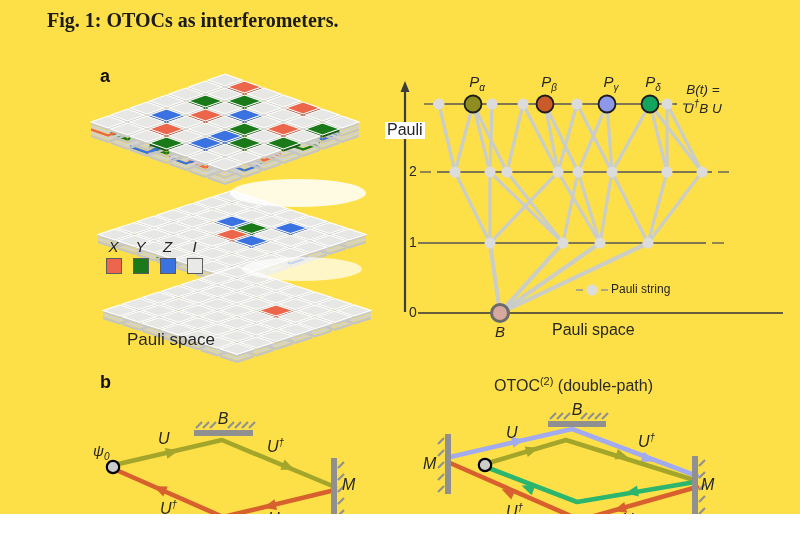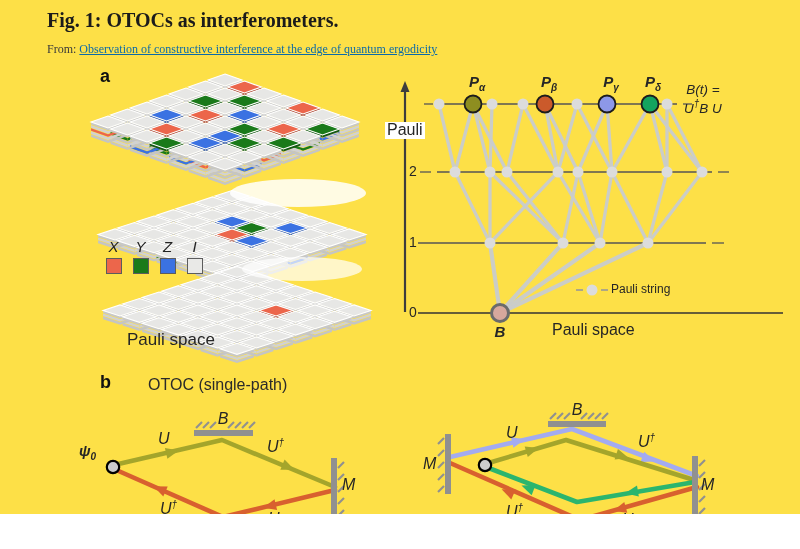--- a/index.html
+++ b/index.html
@@ -12,21 +12,21 @@
   .fig-title{left:47px;top:10px;font-family:"Liberation Serif",serif;font-weight:bold;
              font-size:20px;color:#1b1b1b;}
   .from-line{left:47px;top:43px;font-family:"Liberation Serif",serif;font-size:12px;color:#3a3a3a;}
   .from-line a{color:#0b6aa8;text-decoration:underline;cursor:pointer;}
   .panel-lab{font-weight:bold;font-size:18px;color:#111;}
   .otoc-title{font-size:16px;color:#2a2a2a;}
   .otoc-title sup{font-size:11px;}
   sub{font-size:10px;}
   sup{font-size:10px;}
   .phys{font-size:16px;}
-  .small-it{font-size:15px;font-weight:bold;}
+  .small-it{font-size:15px;}
   .cycle{left:385px;top:122px;font-size:16px;background:#fff;padding:0 2px;}
   .tick{font-size:14px;}
   .btlab{left:684px;top:83px;font-size:13.5px;font-style:italic;line-height:14px;text-align:center;}
   .legend-wrap{position:absolute;left:100px;top:238px;display:flex;}
   .legend-item{width:27px;display:flex;flex-direction:column;align-items:center;}
   .legend-item .glab{font-style:italic;font-size:15px;margin-bottom:3px;}
   .legend-item .sq{width:14px;height:14px;border:1.2px solid #5c5c5c;}
 </style>
 </head>
 <body>
@@ -832,24 +832,20 @@
         <line x1="699" y1="466" x2="705" y2="460" stroke="#909090" stroke-width="2.2"></line>
         <line x1="699" y1="478" x2="705" y2="472" stroke="#909090" stroke-width="2.2"></line>
         <line x1="699" y1="490" x2="705" y2="484" stroke="#909090" stroke-width="2.2"></line>
         <line x1="699" y1="502" x2="705" y2="496" stroke="#909090" stroke-width="2.2"></line>
         <line x1="699" y1="514" x2="705" y2="508" stroke="#909090" stroke-width="2.2"></line>
         <circle cx="485" cy="465" r="6.2" fill="#cccccc" stroke="#000" stroke-width="2.2"></circle>
       </g>
     </svg>
 
   <div class="lbl fig-title">Fig. 1: OTOCs as interferometers.</div>
-  <div class="lbl from-line">
-    <span>From:</span>
-    <a>Observation of constructive interference at the edge of quantum ergodicity</a>
-  </div>
 
   <div class="lbl panel-lab" style="left:100px;top:67px;">a</div>
   <div class="lbl cycle">Pauli</div>
   <div class="lbl tick" style="left:409px;top:164px;">2</div>
   <div class="lbl tick" style="left:409px;top:235px;">1</div>
   <div class="lbl tick" style="left:409px;top:305px;">0</div>
 
   <div class="lbl ital small-it ctr" style="left:477px;top:74px;">
     <span>P</span><sub>α</sub>
   </div>
@@ -886,23 +882,25 @@
         <div class="glab">Z</div>
         <div class="sq" style="background: rgb(59, 114, 226);"></div>
       </div>
       <div class="legend-item">
         <div class="glab">I</div>
         <div class="sq" style="background: rgb(233, 233, 231);"></div>
       </div>
     </div>
 
   <div class="lbl panel-lab" style="left:100px;top:373px;">b</div>
-  <div class="lbl otoc-title" style="left:148px;top:377px;">OTOC (single-path)</div>
-
-  <div class="lbl ital small-it" style="left:79px;top:443px;">
+  <div class="lbl otoc-title" style="left:494px;top:376px;">
+    <span>OTOC</span><sup>(2)</sup><span> (double-path)</span>
+  </div>
+
+  <div class="lbl ital small-it" style="left:93px;top:443px;">
     <span>ψ</span><sub>0</sub>
   </div>
 
   <div class="lbl ital phys" style="left:158px;top:430px;">
     <span>U</span><sup></sup></div>
   <div class="lbl ital phys" style="left:267px;top:438px;">
     <span>U</span><sup>†</sup></div>
   <div class="lbl ital phys" style="left:160px;top:500px;">
     <span>U</span><sup>†</sup></div>
   <div class="lbl ital phys" style="left:268px;top:510px;">

